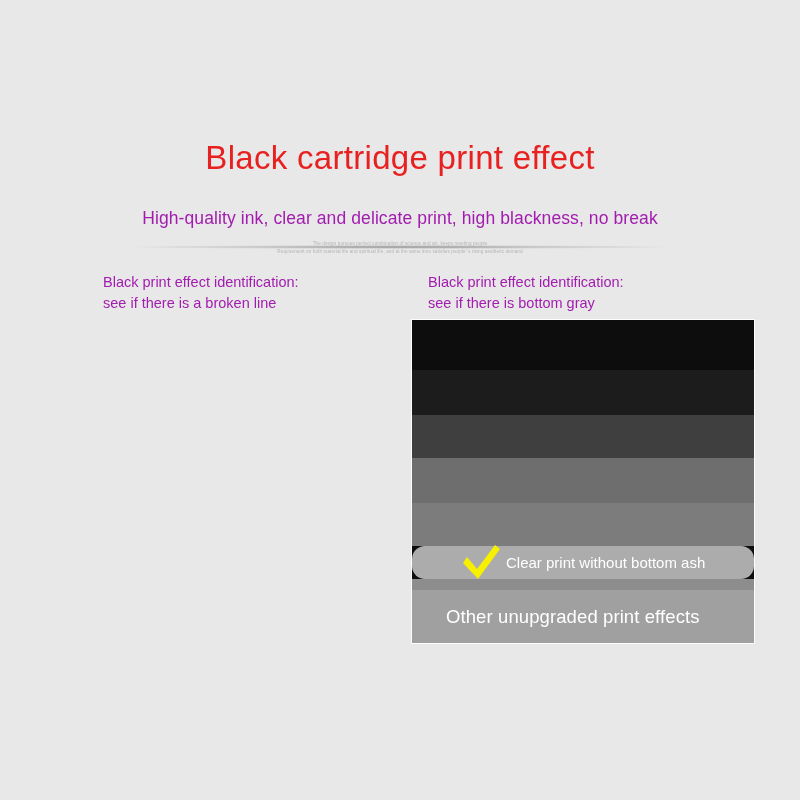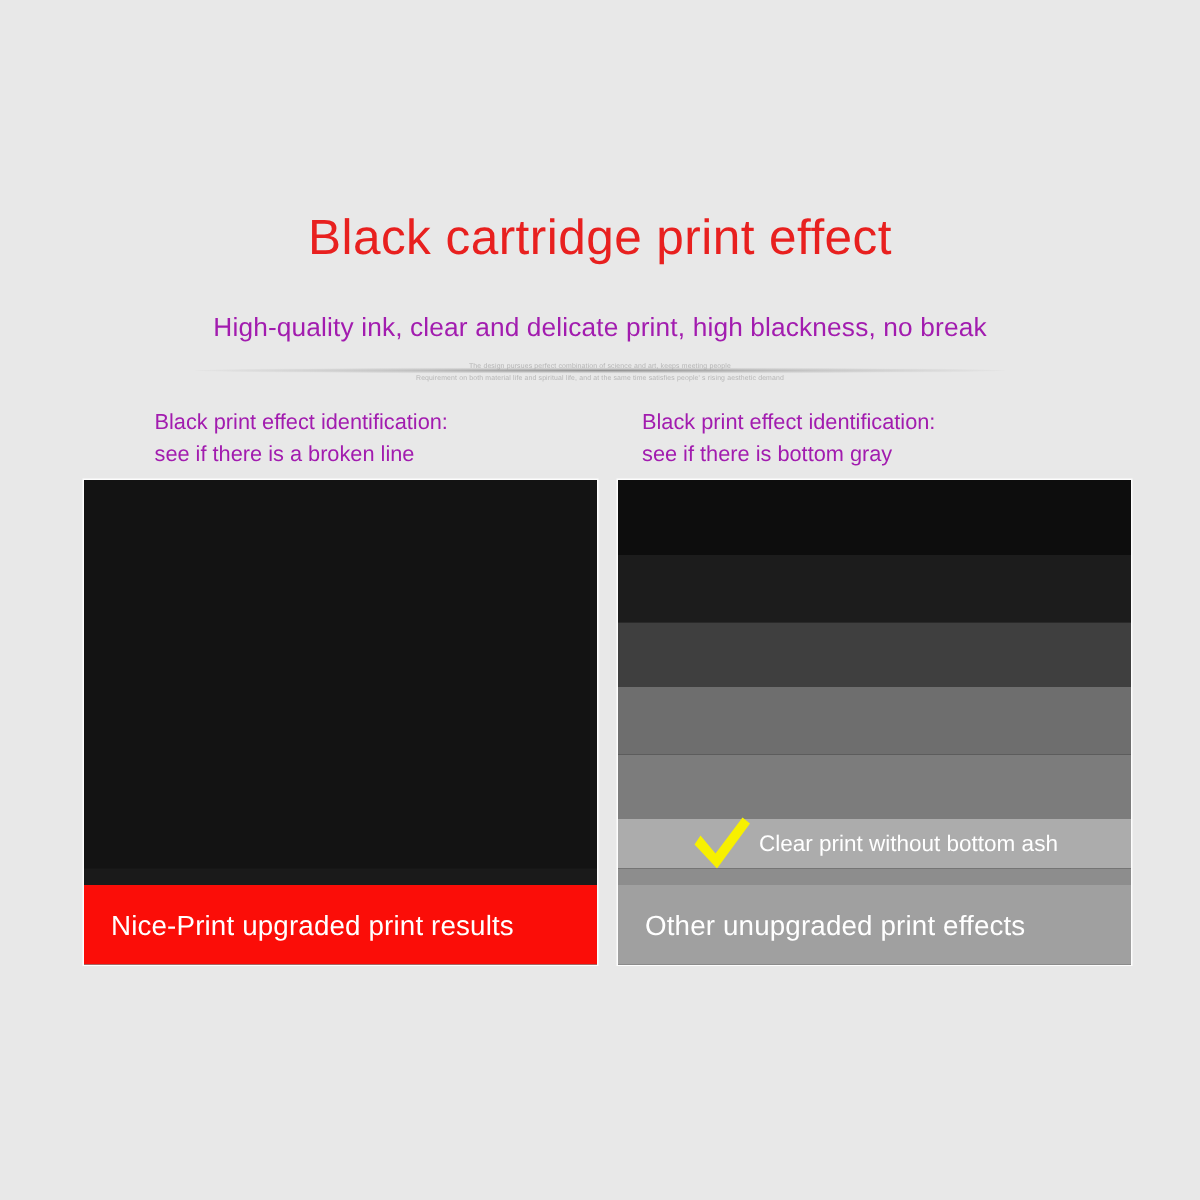--- a/index.html
+++ b/index.html
@@ -145,21 +145,21 @@
   .result-bar {
     position: absolute;
     left: 0;
     top: 270px;
     width: 100%;
     height: 53px;
     display: flex;
     align-items: center;
   }
   .panel.left  .result-bar { background: #fb0d08; }
-  .panel.right .result-bar { background: #a0a0a0; }
+  .panel.right .result-bar { background: #a0a0a0; padding-left: 16px; }
 
   .result-text {
     font-size: 18.5px;
     color: #ffffff;
     margin-left: 18px;
     white-space: nowrap;
     letter-spacing: 0.1px;
   }
 </style>
 </head>
@@ -177,40 +177,32 @@
   </div>
 
   <div class="divider"></div>
 
   <div class="caption left">Black print effect identification:
 see if there is a broken line</div>
 
   <div class="caption right">Black print effect identification:
 see if there is bottom gray</div>
 
-  <div class="panel left" style="background: rgb(19, 19, 19);">
-
-    <div class="gap-strip"></div>
-
-    <div class="result-bar" style="background: rgb(251, 13, 8);">
-      <span class="result-text">Nice-Print upgraded print results</span>
-    </div>
-  </div>
 
   <div class="panel right">
 
     <div class="bands">
         <div class="band" style="background: rgb(13, 13, 13); height: 50px;"></div>
         <div class="band" style="background: rgb(28, 28, 28); height: 45px;"></div>
         <div class="band" style="background: rgb(63, 63, 63); height: 43px;"></div>
         <div class="band" style="background: rgb(110, 110, 110); height: 45px;"></div>
         <div class="band" style="background: rgb(124, 124, 124); height: 43px;"></div>
       </div>
 
-    <div class="check-strip" style="background: rgb(172, 172, 172);">
+    <div class="check-strip" style="background: rgb(172, 172, 172); border-radius: 13px;">
       <span class="check-icon">
         <svg viewBox="0 0 42 40" xmlns="http://www.w3.org/2000/svg">
           <polygon points="3,20 7,14 17,26 35,2 40,6 18,36" fill="#f7f000"></polygon>
         </svg>
       </span>
       <span class="check-text">Clear print without bottom ash</span>
     </div>
 
     <div class="gap-strip"></div>
 

